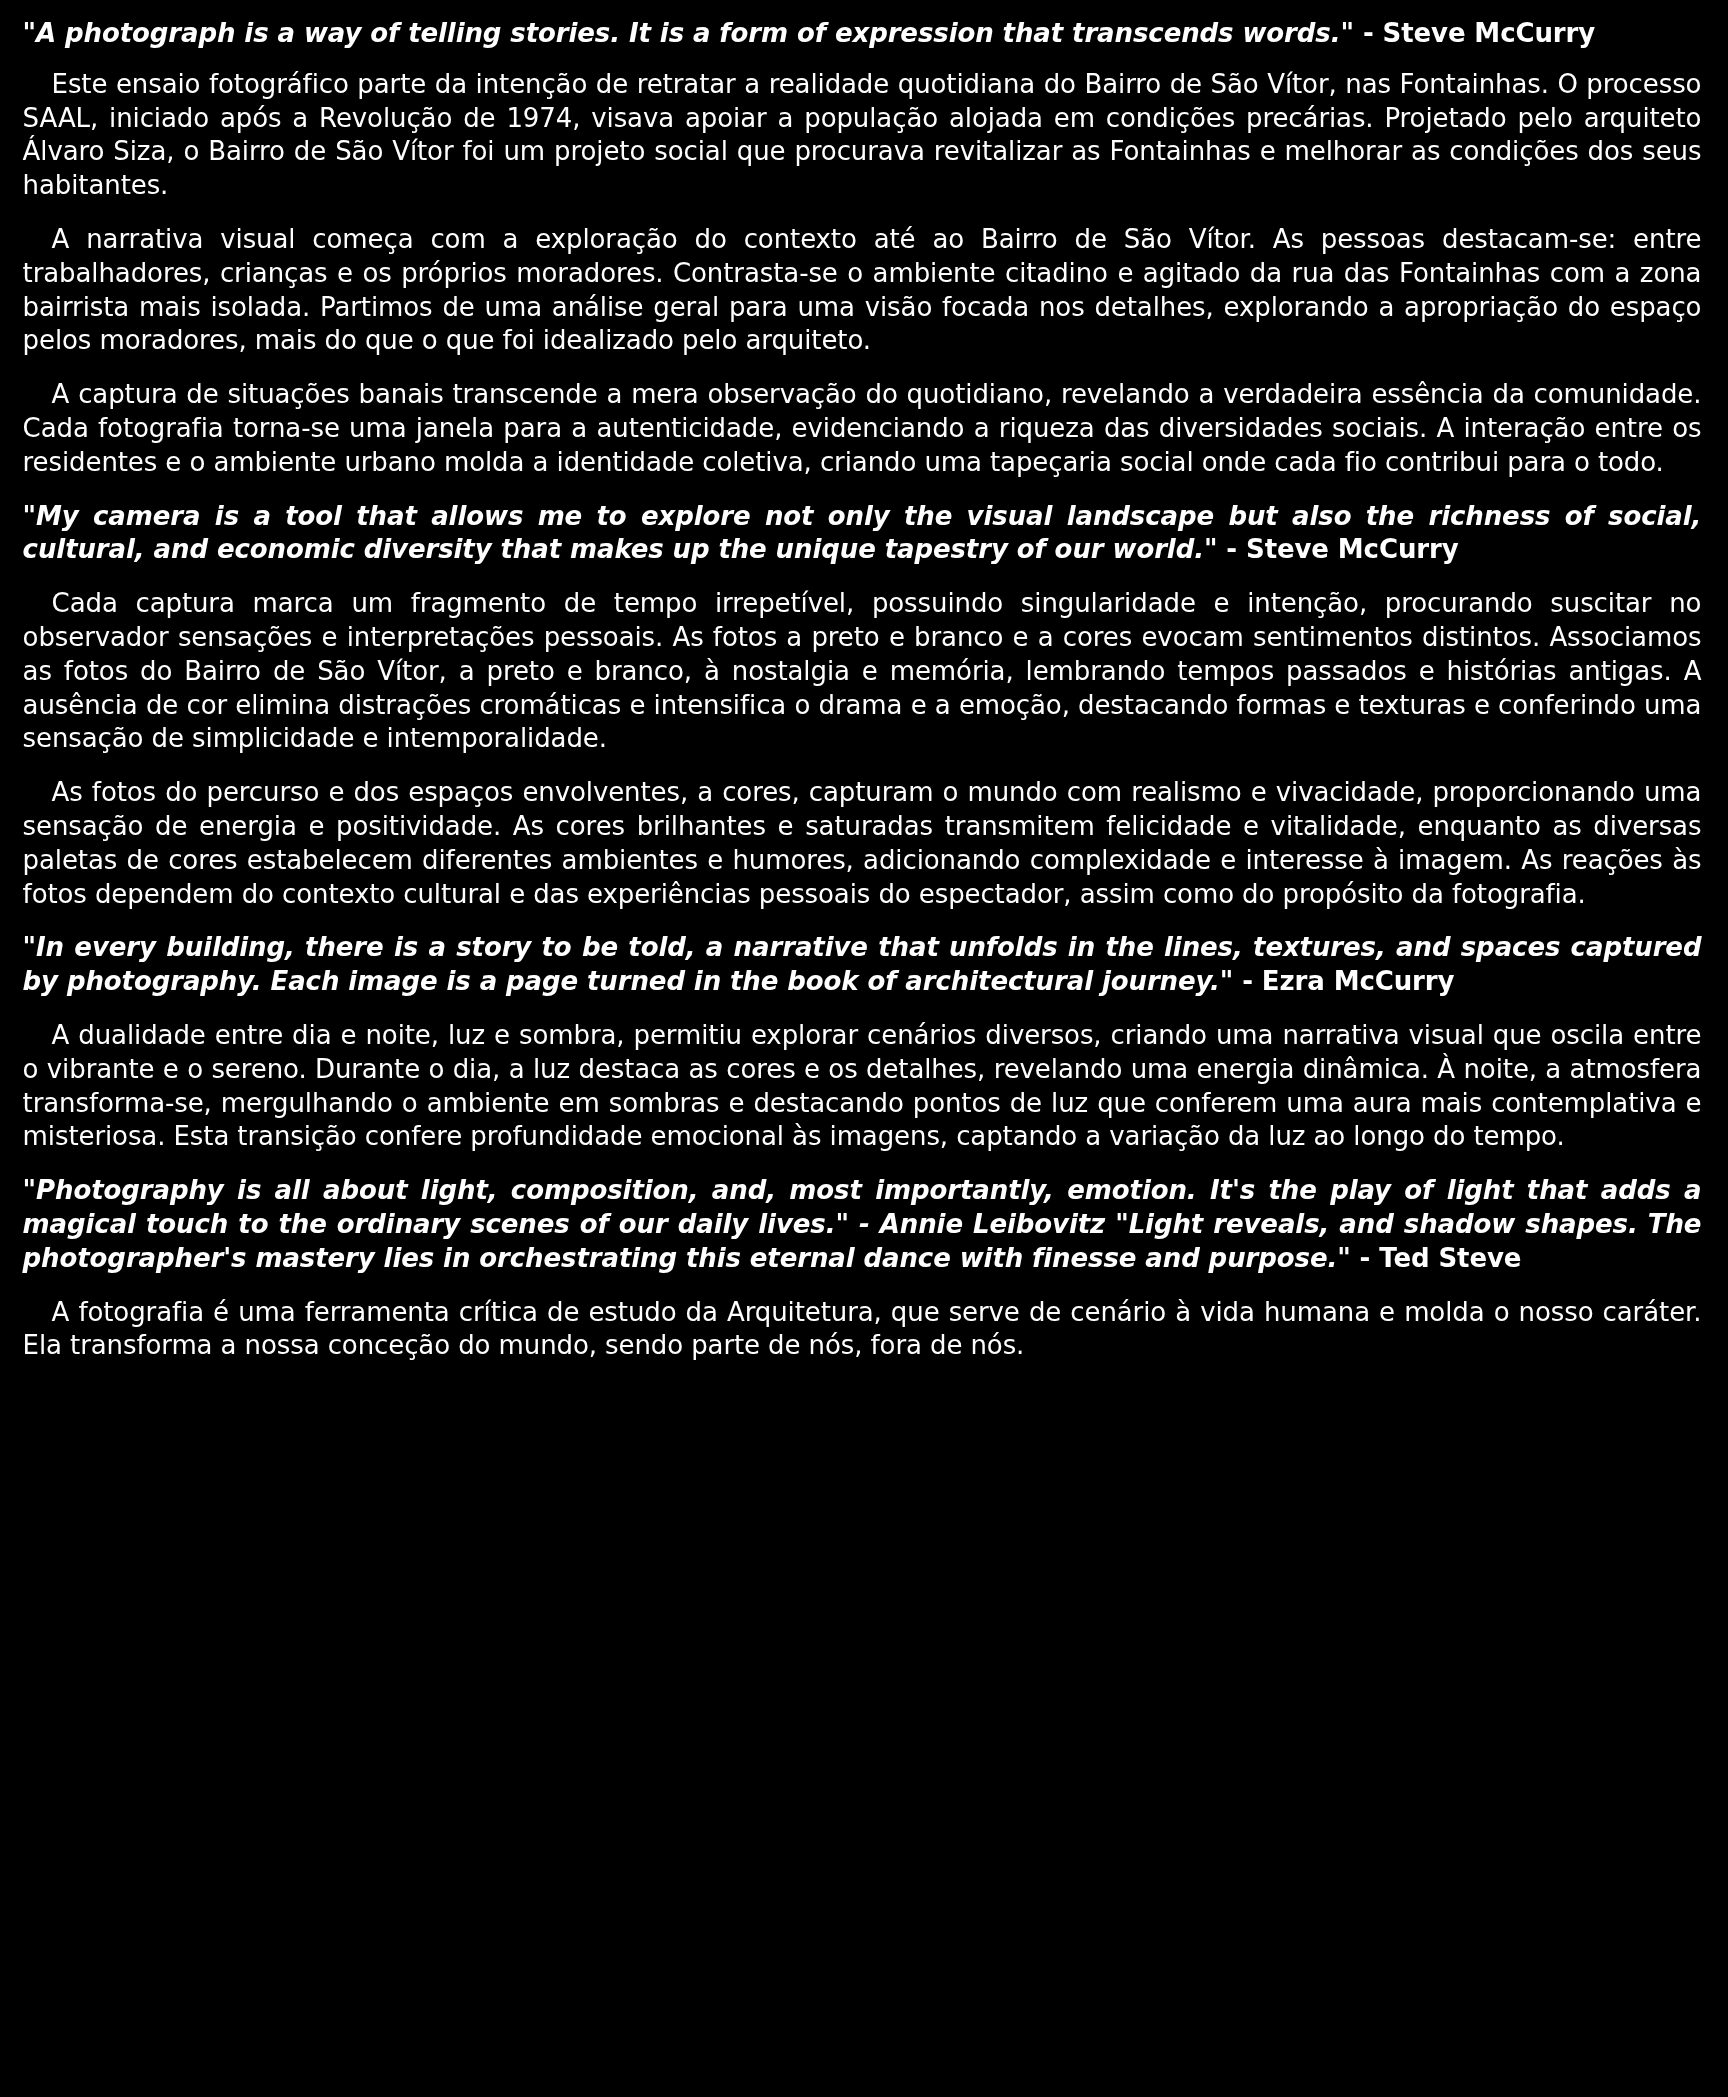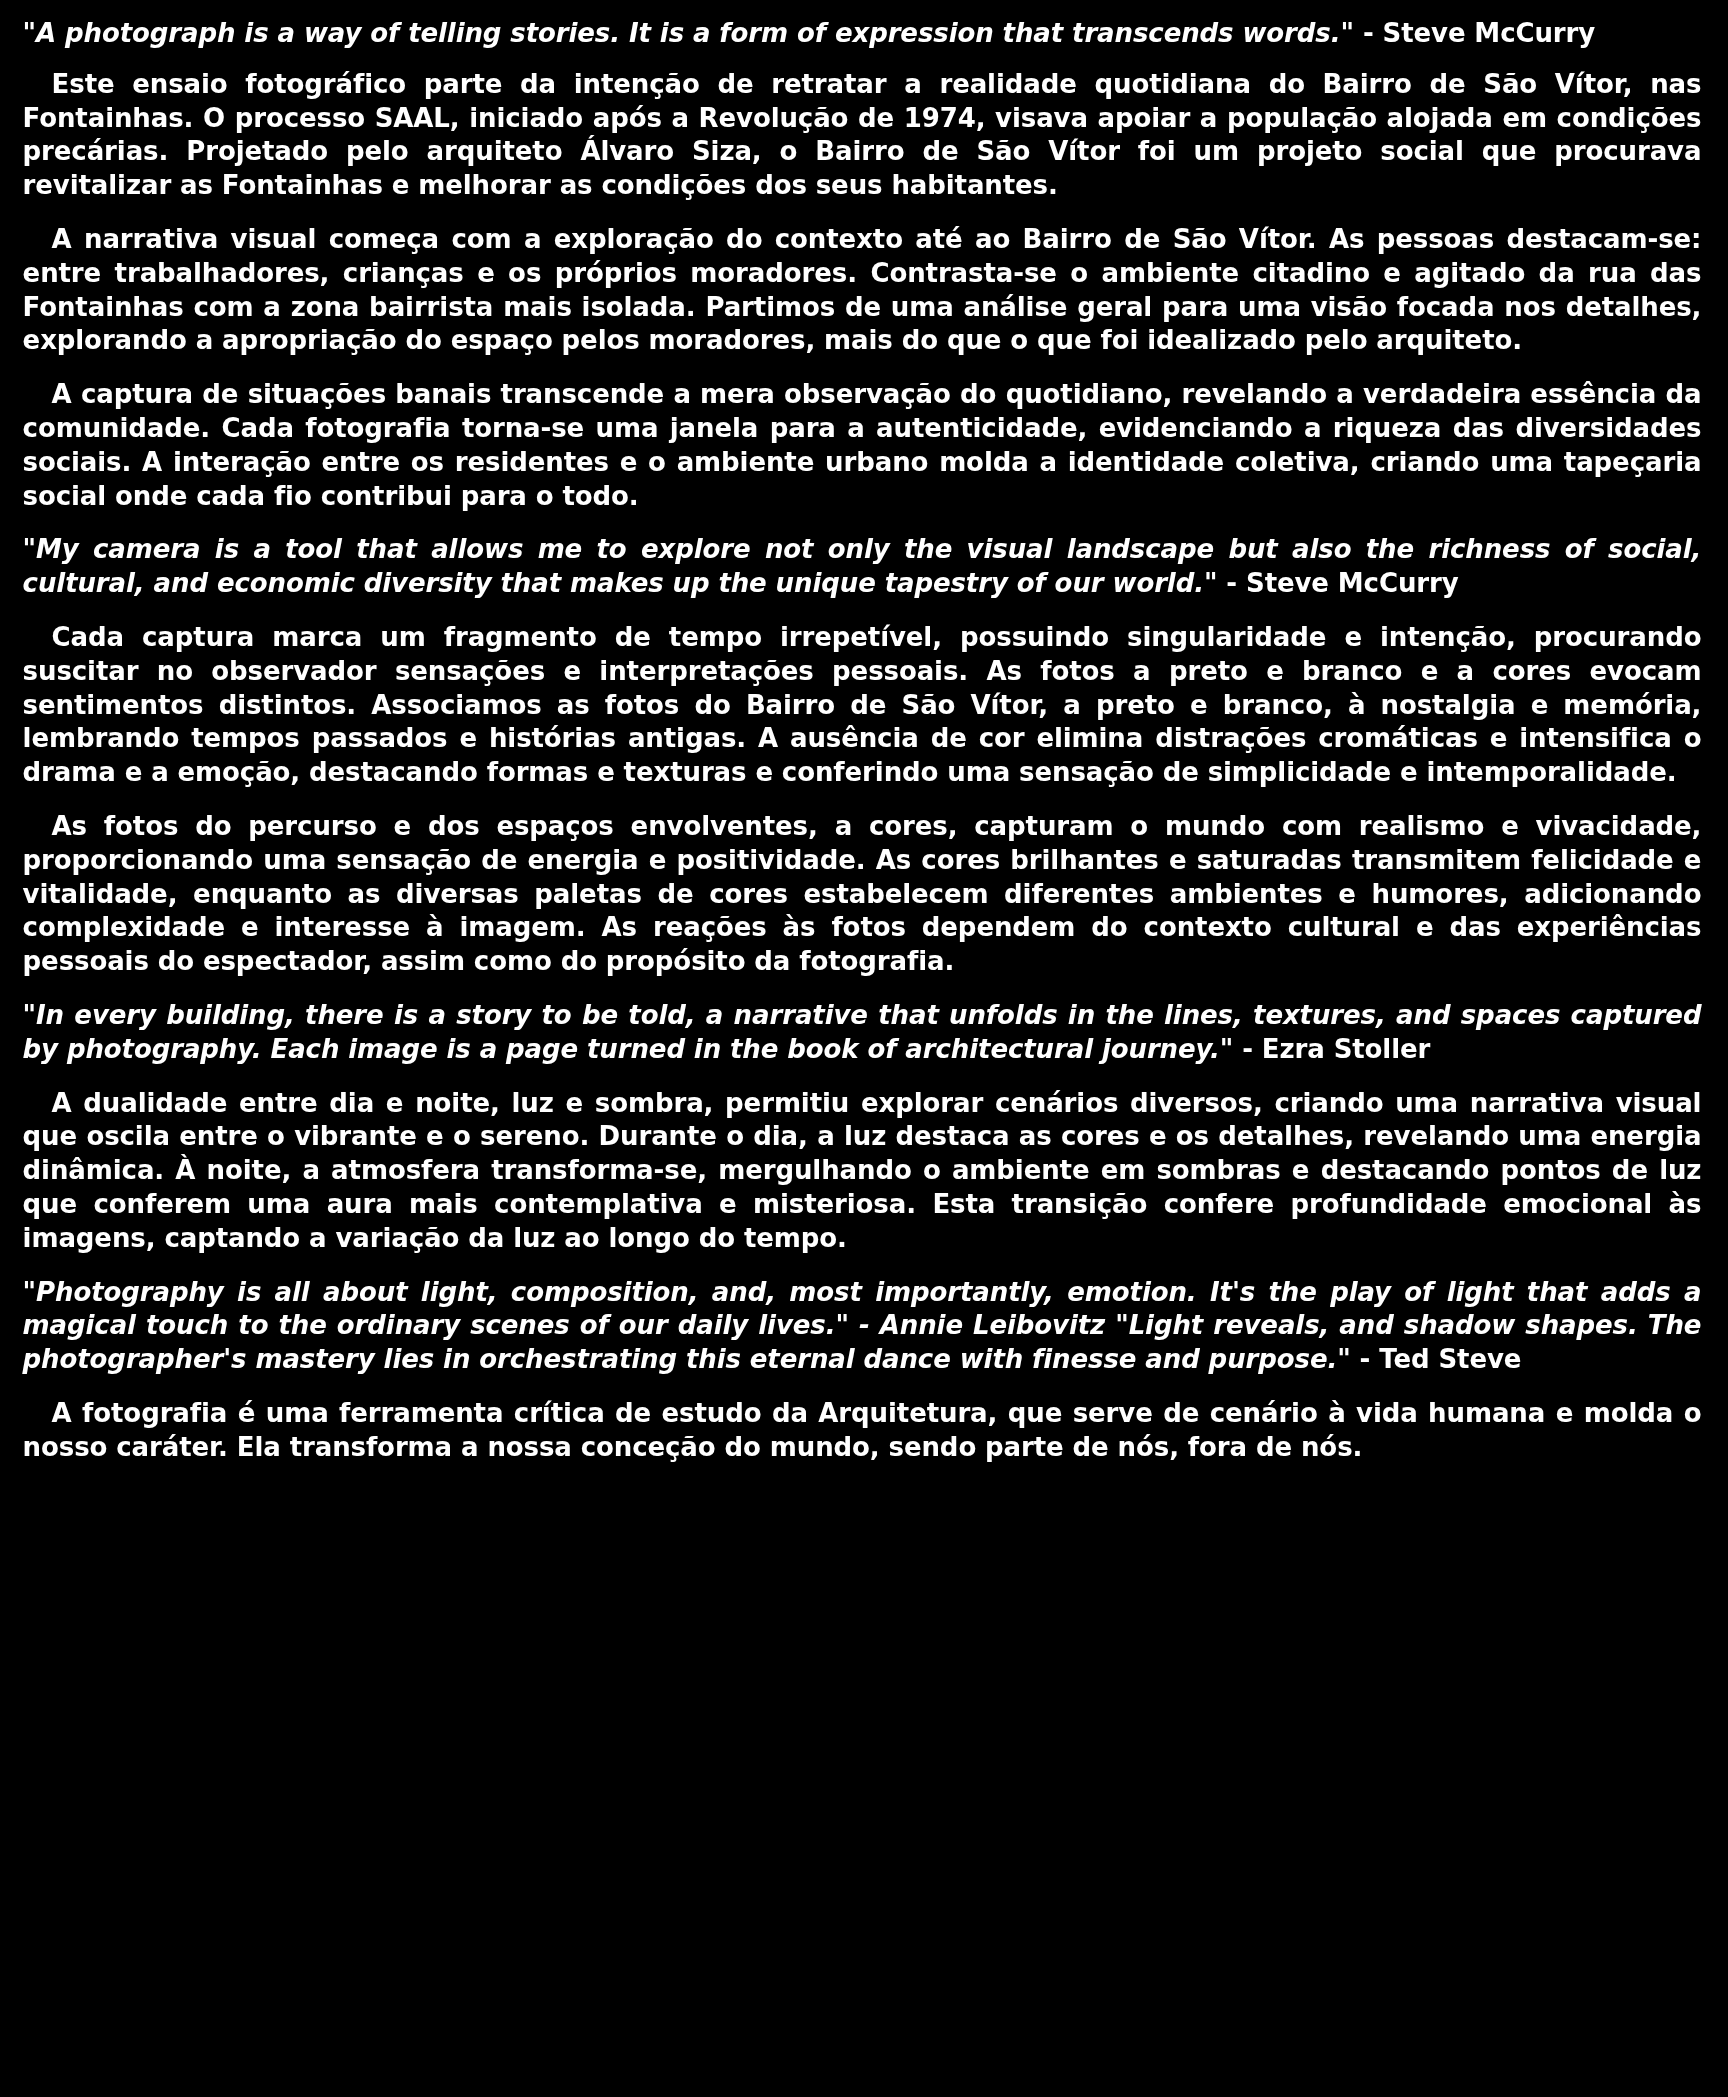--- a/index.html
+++ b/index.html
@@ -20,21 +20,21 @@
     padding: 17px 26.6px 26.6px 22.6px;
     background: #000000;
   }
   .block {
     margin: 0 0 20px 0;
   }
   p {
     margin: 0;
     font-size: 26px;
     line-height: 1.30;
-    font-weight: 700;
+    font-weight: 400;
     text-align: justify;
     text-justify: inter-word;
     letter-spacing: -0.1px;
   }
   p.indent {
     text-indent: 29px;
   }
   p.quote {
     font-style: italic;
     font-weight: 700;
@@ -78,21 +78,21 @@
   <div class="block">
     <p class="indent">Cada captura marca um fragmento de tempo irrepetível, possuindo singularidade e intenção, procurando suscitar no observador sensações e interpretações pessoais. As fotos a preto e branco e a cores evocam sentimentos distintos. Associamos as fotos do Bairro de São Vítor, a preto e branco, à nostalgia e memória, lembrando tempos passados e histórias antigas. A ausência de cor elimina distrações cromáticas e intensifica o drama e a emoção, destacando formas e texturas e conferindo uma sensação de simplicidade e intemporalidade.</p>
   </div>
 
   <div class="block">
     <p class="indent">As fotos do percurso e dos espaços envolventes, a cores, capturam o mundo com realismo e vivacidade, proporcionando uma sensação de energia e positividade. As cores brilhantes e saturadas transmitem felicidade e vitalidade, enquanto as diversas paletas de cores estabelecem diferentes ambientes e humores, adicionando complexidade e interesse à imagem. As reações às fotos dependem do contexto cultural e das experiências pessoais do espectador, assim como do propósito da fotografia.</p>
   </div>
 
   <div class="block">
     <p class="quote">
-      <span>"In every building, there is a story to be told, a narrative that unfolds in the lines, textures, and spaces captured by photography. Each image is a page turned in the book of architectural journey."</span><span class="attrib"> - Ezra Stoller</span>
+      <span>"In every building, there is a story to be told, a narrative that unfolds in the lines, textures, and spaces captured by photography. Each image is a page turned in the book of architectural journey."</span><span class="attrib"> - Ezra McCurry</span>
     </p>
   </div>
 
   <div class="block">
     <p class="indent">A dualidade entre dia e noite, luz e sombra, permitiu explorar cenários diversos, criando uma narrativa visual que oscila entre o vibrante e o sereno. Durante o dia, a luz destaca as cores e os detalhes, revelando uma energia dinâmica. À noite, a atmosfera transforma-se, mergulhando o ambiente em sombras e destacando pontos de luz que conferem uma aura mais contemplativa e misteriosa. Esta transição confere profundidade emocional às imagens, captando a variação da luz ao longo do tempo.</p>
   </div>
 
   <div class="block">
     <p class="quote">
       <span>"Photography is all about light, composition, and, most importantly, emotion. It's the play of light that adds a magical touch to the ordinary scenes of our daily lives." - Annie Leibovitz "Light reveals, and shadow shapes. The photographer's mastery lies in orchestrating this eternal dance with finesse and purpose."</span><span class="attrib"> - Ted Steve</span>

